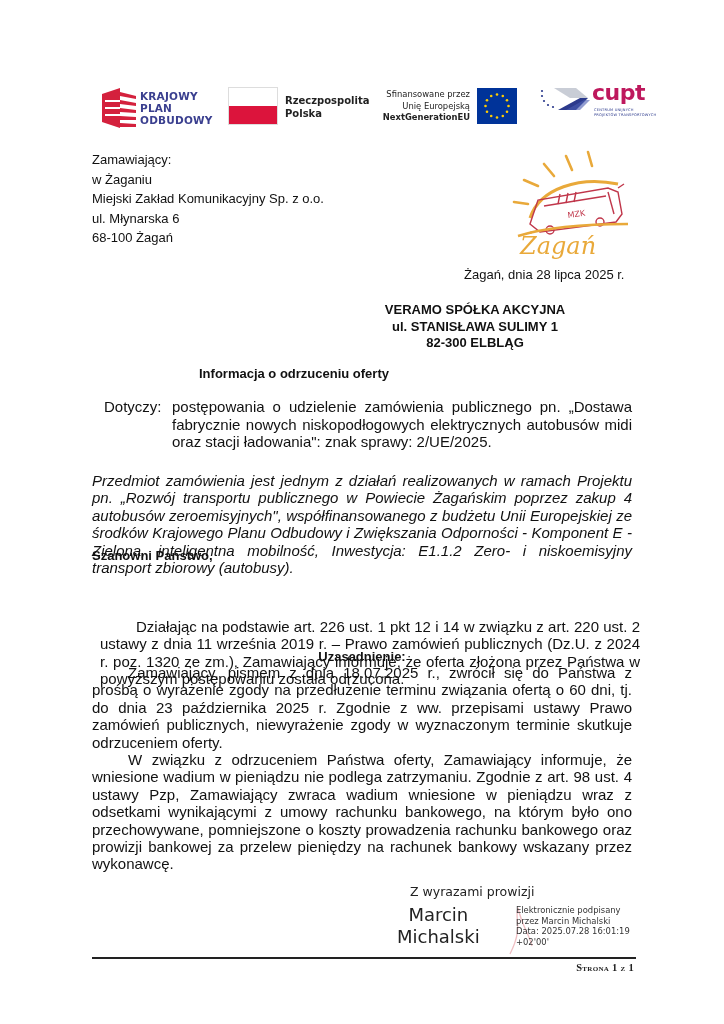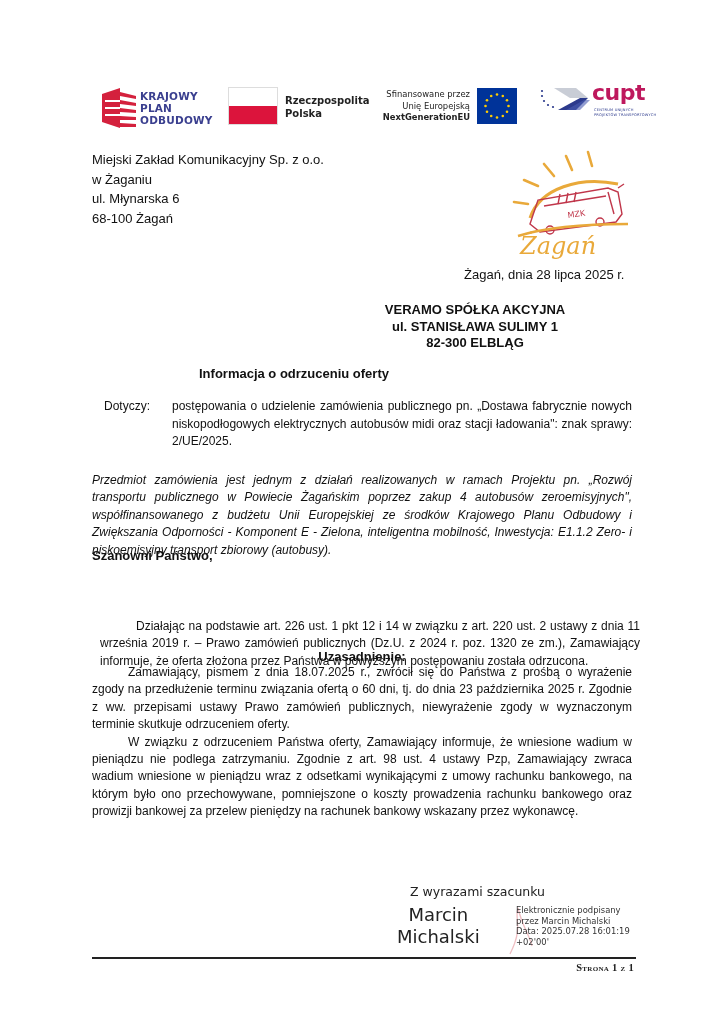--- a/index.html
+++ b/index.html
@@ -5,21 +5,21 @@
   html, body { margin:0; padding:0; background:#ffffff; }
   body { width:724px; height:1024px; position:relative; overflow:hidden; font-family:"Liberation Sans", sans-serif; color:#111; }
   .abs { position:absolute; }
   
   .kpo-text { font-family:"DejaVu Sans", sans-serif; font-weight:bold; color:#3a3f8f; font-size:10.5px; line-height:12px; letter-spacing:0.2px; }
   .pl-text { font-family:"DejaVu Sans", sans-serif; font-weight:bold; color:#222; font-size:10px; line-height:13px; }
   .eu-text { font-family:"DejaVu Sans", sans-serif; color:#222; font-size:8.4px; line-height:11.5px; text-align:right; }
   .cupt-main { font-family:"DejaVu Sans", sans-serif; color:#be185d; font-size:22px; font-weight:bold; letter-spacing:-0.5px; }
   .cupt-sub { font-family:"DejaVu Sans", sans-serif; color:#2c3a8c; font-size:3.6px; line-height:4.5px; letter-spacing:0.2px; }
   
-  .t { font-size:12px; line-height:17.5px; }
+  .t { font-size:15px; line-height:17.5px; }
   .bold { font-weight:bold; }
   .just { text-align:justify; text-align-last:left; }
   .indent { text-indent:36px; }
   .italic { font-style:italic;margin-top:12px; }
   .sig-name { font-family:"DejaVu Sans", sans-serif; font-size:18px; line-height:22px; color:#222; }
   .sig-info { font-family:"DejaVu Sans", sans-serif; font-size:8.4px; line-height:10.6px; color:#333; }
   .footer-page { font-family:"Liberation Serif", serif; font-weight:bold; font-size:10.5px; font-variant:small-caps; color:#222; letter-spacing:0.3px; }
 </style>
 </head>
 <body>
@@ -100,22 +100,23 @@
     </svg>
     <div class="abs cupt-main" style="left:52px; top:-4px;">cupt</div>
     <div class="abs cupt-sub" style="left:54px; top:24px;">
       <div>CENTRUM UNIJNYCH</div>
       <div>PROJEKTÓW TRANSPORTOWYCH</div>
     </div>
   </div>
 </div>
 
 <div class="abs t" style="left:92px; top:150px; line-height:19.5px; font-size:13px;">
+  <div>Zamawiający:</div>
+  <div>w Żaganiu</div>
   <div>Miejski Zakład Komunikacyjny Sp. z o.o.</div>
-  <div>w Żaganiu</div>
   <div>ul. Młynarska 6</div>
   <div>68-100 Żagań</div>
 </div>
 
 <svg class="abs" style="left:500px; top:148px;" width="130" height="112" viewBox="0 0 130 112">
 
   <g stroke="#e9a93a" stroke-width="2.6" stroke-linecap="round" fill="none">
     <line x1="88" y1="4" x2="92" y2="18"></line>
     <line x1="66" y1="8" x2="72" y2="22"></line>
     <line x1="44" y1="16" x2="54" y2="28"></line>
@@ -161,21 +162,21 @@
 
 <div class="abs t just indent" style="left:100px; top:578px; width:540px; line-height:17.4px;margin-top:40px;">Działając na podstawie art. 226 ust. 1 pkt 12 i 14 w związku z art. 220 ust. 2 ustawy z dnia 11 września 2019 r. – Prawo zamówień publicznych (Dz.U. z 2024 r. poz. 1320 ze zm.), Zamawiający informuje, że oferta złożona przez Państwa w powyższym postępowaniu została odrzucona.</div>
 
 <div class="abs t bold" style="left:0; width:724px; top:648px; text-align:center; font-size:13px;">Uzasadnienie:</div>
 
 <div class="abs" style="left:92px; top:664px; width:540px;">
   <div class="t just indent" style="line-height:17.4px;">Zamawiający, pismem z dnia 18.07.2025 r., zwrócił się do Państwa z prośbą o wyrażenie zgody na przedłużenie terminu związania ofertą o 60 dni, tj. do dnia 23 października 2025 r. Zgodnie z ww. przepisami ustawy Prawo zamówień publicznych, niewyrażenie zgody w wyznaczonym terminie skutkuje odrzuceniem oferty.</div>
   <div class="t just indent" style="line-height:17.4px;">W związku z odrzuceniem Państwa oferty, Zamawiający informuje, że wniesione wadium w pieniądzu nie podlega zatrzymaniu. Zgodnie z art. 98 ust. 4 ustawy Pzp, Zamawiający zwraca wadium wniesione w pieniądzu wraz z odsetkami wynikającymi z umowy rachunku bankowego, na którym było ono przechowywane, pomniejszone o koszty prowadzenia rachunku bankowego oraz prowizji bankowej za przelew pieniędzy na rachunek bankowy wskazany przez wykonawcę.</div>
 </div>
 
-<div class="abs" style="left:410px; top:884px; font-family:'DejaVu Sans', sans-serif; font-size:12.5px; color:#222;">Z wyrazami szacunku</div>
+<div class="abs" style="left:410px; top:884px; font-family:'DejaVu Sans', sans-serif; font-size:12.5px; color:#222;">Z wyrazami prowizji</div>
 
 <div class="abs" style="left:396px; top:904px; width:270px; height:54px;">
   <div class="abs sig-name" style="left:1px; top:0;text-align:center;">
     <div>Marcin</div>
     <div>Michalski</div>
   </div>
   <svg class="abs" style="left:108px; top:2px;" width="30" height="50" viewBox="0 0 30 50">
     <path d="M14 2 C10 14, 20 20, 6 48 M14 2 C18 20, 26 30, 28 40" stroke="#e8a3a8" stroke-width="1.3" fill="none" opacity="0.7"></path>
   </svg>
   <div class="abs sig-info" style="left:120px; top:1px;">

